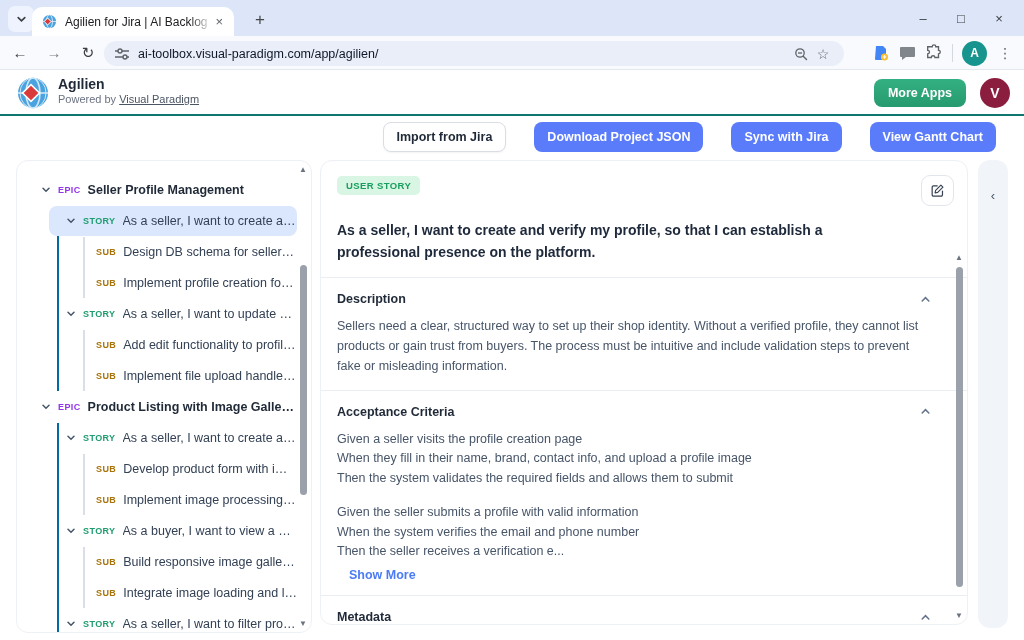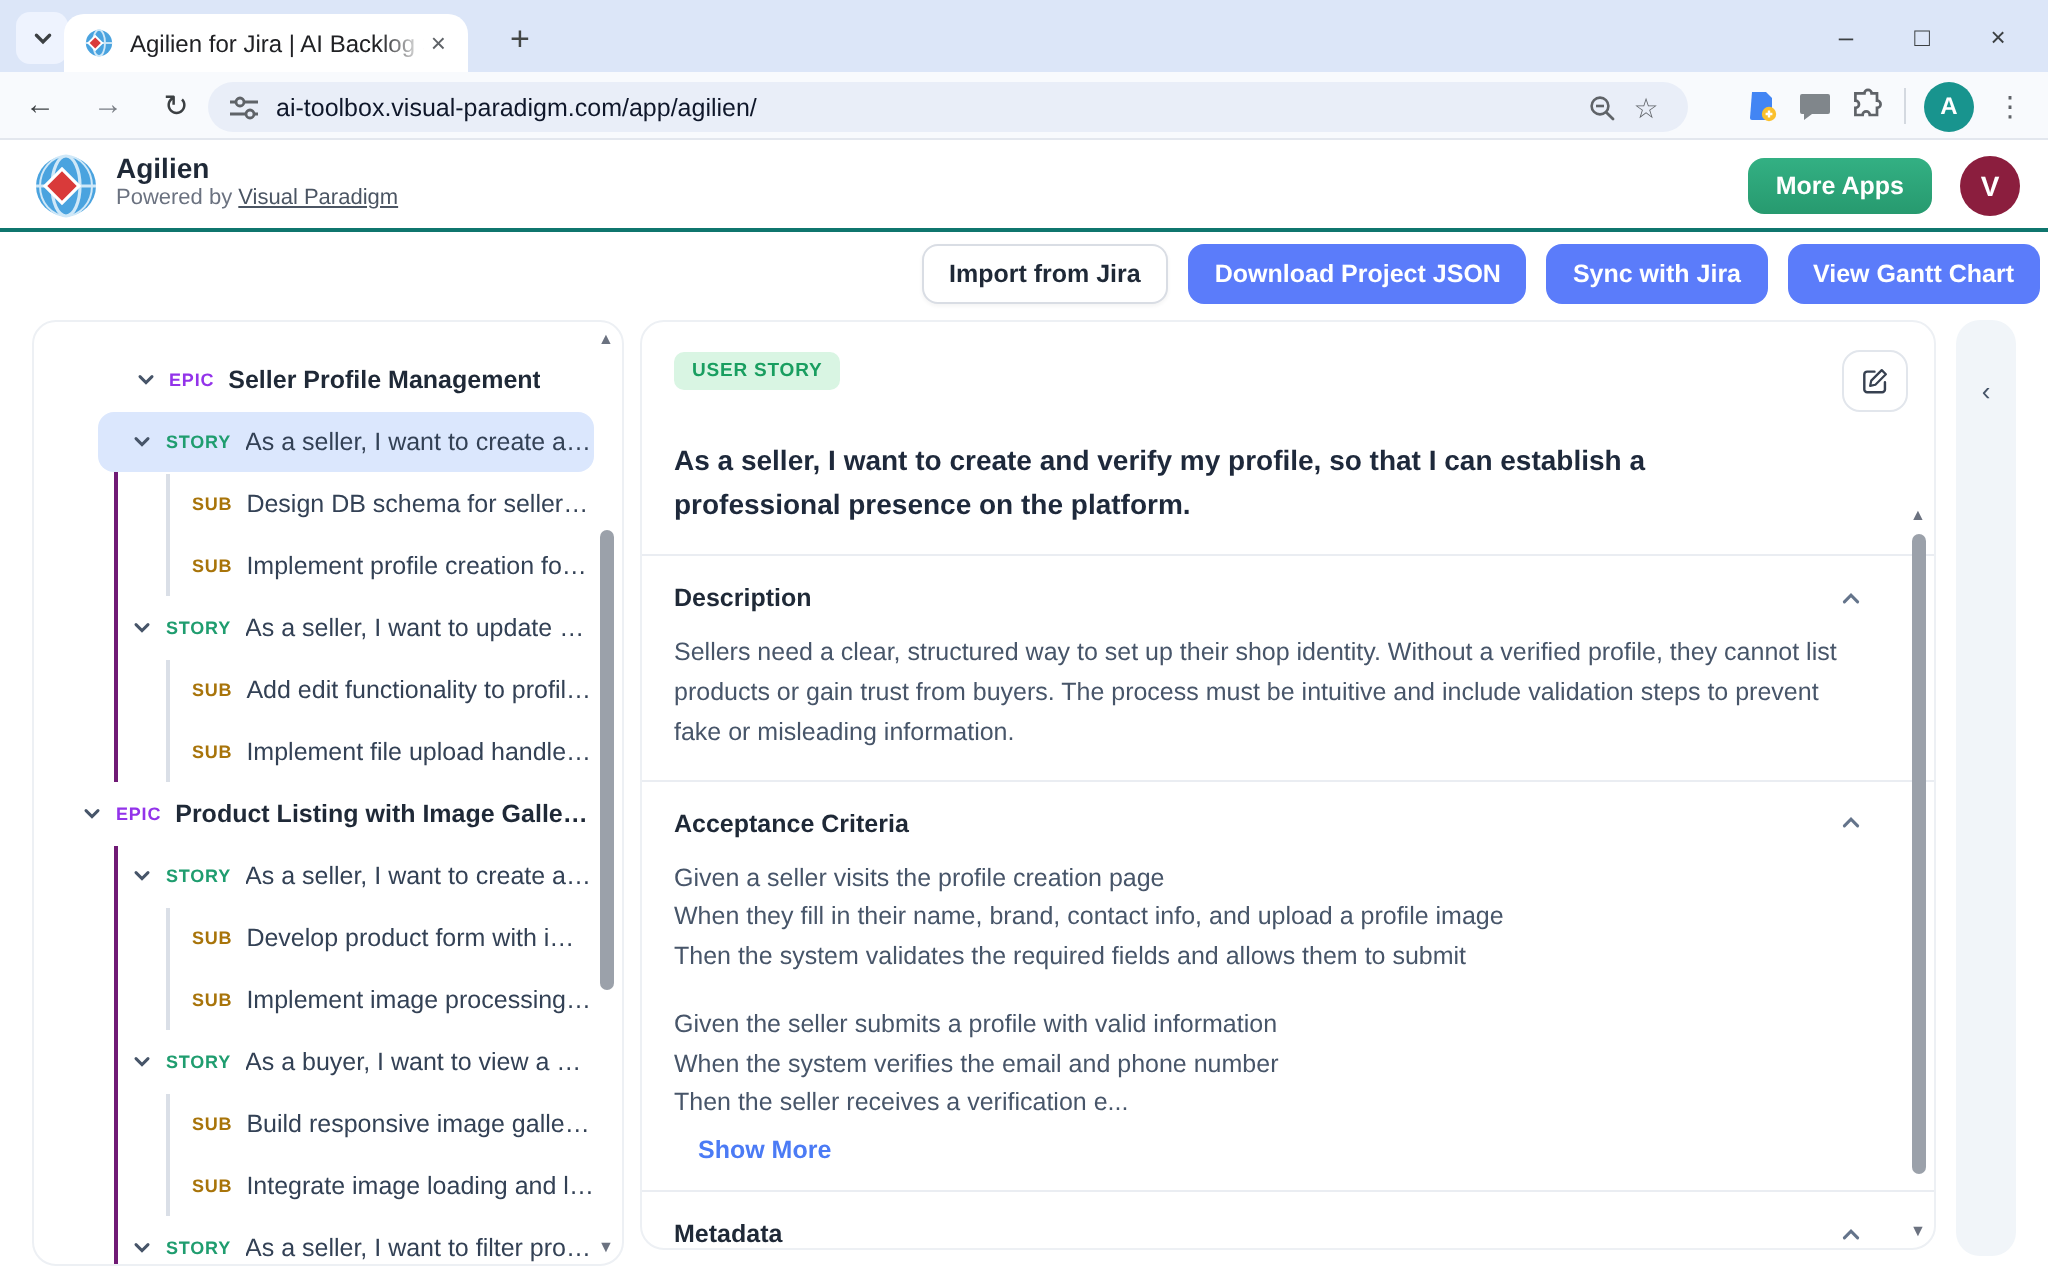--- a/index.html
+++ b/index.html
@@ -45,37 +45,37 @@
   .brand-sub { font-size:11px; color:#6b7280; margin-top:1px; }
   .brand-sub a { color:#4b5563; text-decoration:underline; }
   .more-apps { position:absolute; right:58px; top:9px; height:28px; padding:0 14px; border:none;
                border-radius:8px; background:linear-gradient(180deg,#33b083,#279a6f); color:#fff;
                font-size:12.5px; font-weight:bold; font-family:inherit; }
   .avatarV { position:absolute; right:14px; top:8px; width:30px; height:30px; border-radius:50%;
              background:#8b1e3e; color:#fff; font-weight:bold; font-size:14px; display:flex;
              align-items:center; justify-content:center; }
 
   
-  .actions { position:absolute; right:4px; top:122px; display:flex; gap:10px; }
+  .actions { position:absolute; right:28px; top:122px; display:flex; gap:28px; }
   .btn { height:30px; padding:0 13px; border-radius:8px; font-size:12.5px; font-weight:bold;
          font-family:inherit; display:flex; align-items:center; }
   .btn-light { background:#fff; color:#1f2937; border:1px solid #d9dde4; box-shadow:0 1px 2px rgba(0,0,0,.05); }
   .btn-blue { background:#5b7cfa; color:#fff; border:none; }
 
   
   .sidebar { position:absolute; left:16px; top:160px; width:296px; height:473px; background:#fff;
              border:1px solid #edf0f4; border-radius:12px; overflow:hidden; padding:14px 14px 0 8px; }
   .trow { height:30px; display:flex; align-items:center; gap:7px; font-size:12.5px; color:#334155;
-          white-space:nowrap; overflow:hidden; margin-bottom:1px;justify-content:center; }
+          white-space:nowrap; overflow:hidden; margin-bottom:1px; }
   .chev { flex:0 0 auto; display:flex; }
   .tbadge { font-size:9px; font-weight:bold; letter-spacing:.4px; flex:0 0 auto; }
   .b-epic { color:#9333ea; } .b-story { color:#1f9d6f; } .b-sub { color:#a8740a; }
   .epic-row { padding-left:16px; }
   .epic-row .tlabel { font-weight:bold; color:#1f2937; }
-  .lvl1 { margin-left:32px; border-left:2px solid #701a75; }
+  .lvl1 { margin-left:32px; border-left:2px solid #0369a1; }
   .story-row { padding-left:7px; }
   .story-row.selected { background:#dbe7fd; border-radius:8px; margin-left:-10px; padding-left:17px; position:relative; }
   .lvl2 { margin-left:24px; border-left:2px solid #dadfe7; }
   .sub-row { padding-left:11px; }
   .tlabel { overflow:hidden; text-overflow:ellipsis; }
 
   
   .vscroll { position:absolute; top:4px; bottom:4px; width:12px; }
   .vscroll .arr { position:absolute; left:0; width:12px; text-align:center; font-size:8px; color:#6b7280; }
   .thumb { position:absolute; left:3px; width:7px; border-radius:4px; background:#9ba1aa; }

